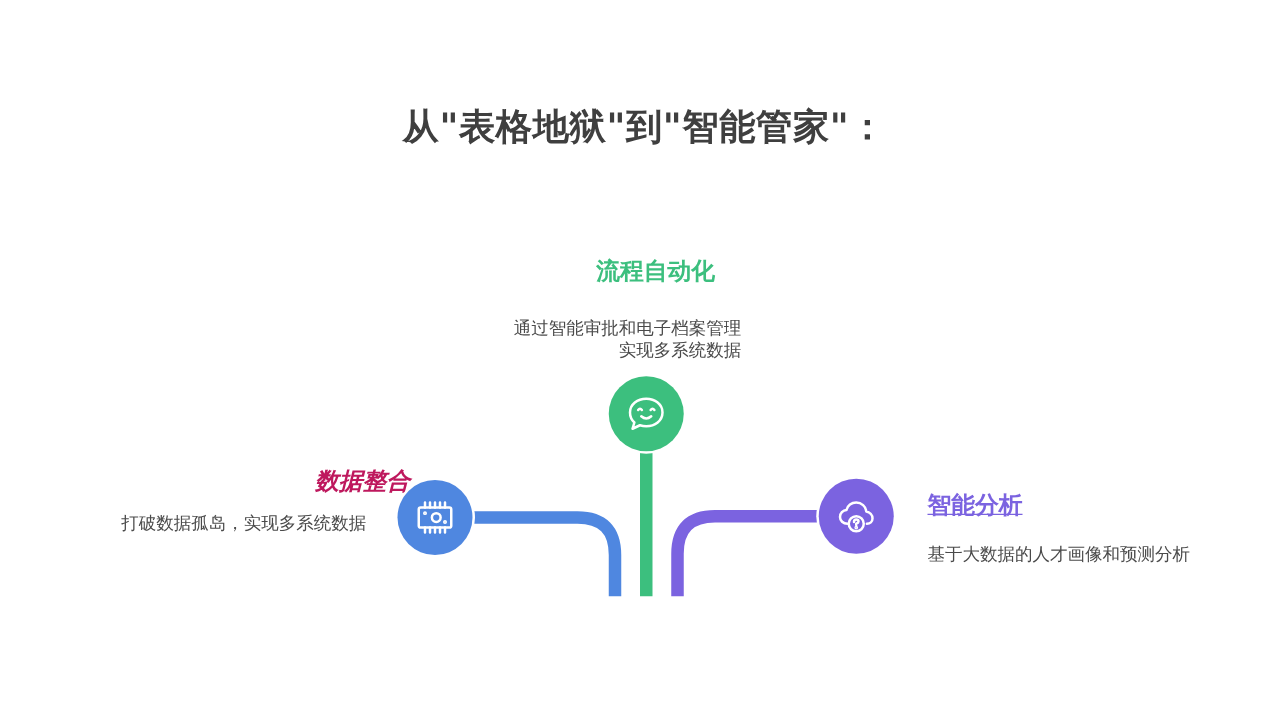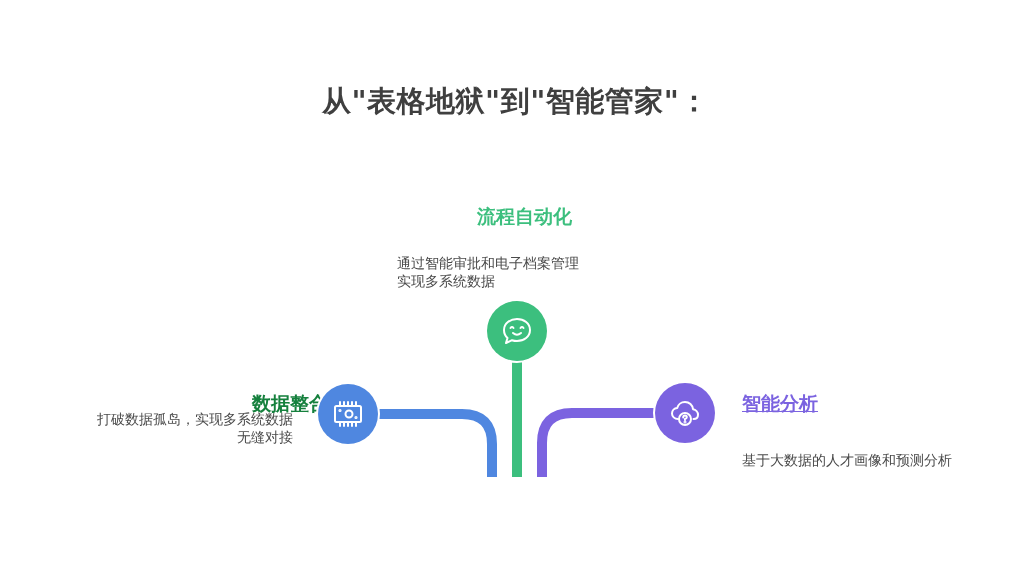--- a/index.html
+++ b/index.html
@@ -11,25 +11,25 @@
   .title {
     position: absolute; left: 322px; top: 82px;
     font-size: 29px; font-weight: bold; color: #3f3f3f; line-height: 38px;
     letter-spacing: 0.5px;
   }
   .title div { white-space: nowrap; }
   .diagram { position: absolute; left: 0; top: 0; width: 1024px; height: 576px; }
   .heading { position: absolute; font-size: 19px; font-weight: bold; white-space: nowrap; }
   .desc { position: absolute; font-size: 14px; color: #4a4a4a; line-height: 18px; white-space: nowrap; }
   .h-green { left: 477px; top: 204px; color: #3cbf7e; }
-  .d-green { left: 397px; top: 254px; text-align: left; width: 196px; }
-  .h-blue { left: 252px; top: 391px; color: #15803d; }
+  .d-green { left: 397px; top: 254px; text-align: right; width: 196px; }
+  .h-blue { left: 252px; top: 372px; color: #be185d; font-style: italic; }
   .d-blue { left: 83px; top: 410px; text-align: right; width: 210px; }
   .h-purple { left: 742px; top: 391px; color: #7b63e0; text-decoration: underline; }
-  .d-purple { left: 742px; top: 451px; text-align: right; }
+  .d-purple { left: 742px; top: 435px; text-align: right; }
   .node {
     position: absolute; width: 60px; height: 60px; border-radius: 50%;
     display: flex; align-items: center; justify-content: center;
     box-shadow: 0 0 0 2px #ffffff;
   }
   .node svg { width: 36px; height: 36px; }
   .n-green { left: 487px; top: 301px; background: #3cbf7e; }
   .n-blue { left: 318px; top: 384px; background: #4f87e0; }
   .n-purple { left: 655px; top: 383px; background: #7b63e0; }
 </style>
@@ -59,21 +59,20 @@
     <path d="M18 6 C25 6 31 10.5 31 17 C31 23.5 25 28 18 28 C16 28 14.5 27.7 13 27.2 L7 30 L8.5 25 C6.3 23 5 20.2 5 17 C5 10.5 11 6 18 6 Z"></path>
     <path d="M11.5 15 Q13 13 14.5 15"></path>
     <path d="M21.5 15 Q23 13 24.5 15"></path>
     <path d="M14 20 Q18 23.5 22 20"></path>
   </svg>
 </div>
 
 <div class="heading h-blue">数据整合</div>
 <div class="desc d-blue">
   <div>打破数据孤岛，实现多系统数据</div>
-  <div>无缝对接</div>
 </div>
 <div class="node n-blue">
   <svg viewBox="0 0 36 36" fill="none" stroke="#fff" stroke-width="2" stroke-linecap="round" stroke-linejoin="round">
     <rect x="5" y="10" width="26" height="16" rx="1.5"></rect>
     <path d="M10 6v4M14 6v4M18 6v4M22 6v4M26 6v4"></path>
     <path d="M10 26v4M14 26v4M18 26v4M22 26v4M26 26v4"></path>
     <circle cx="19" cy="18" r="3.5"></circle>
     <circle cx="10" cy="14.5" r="0.6" fill="#fff"></circle>
     <circle cx="26" cy="21.5" r="0.6" fill="#fff"></circle>
   </svg>

